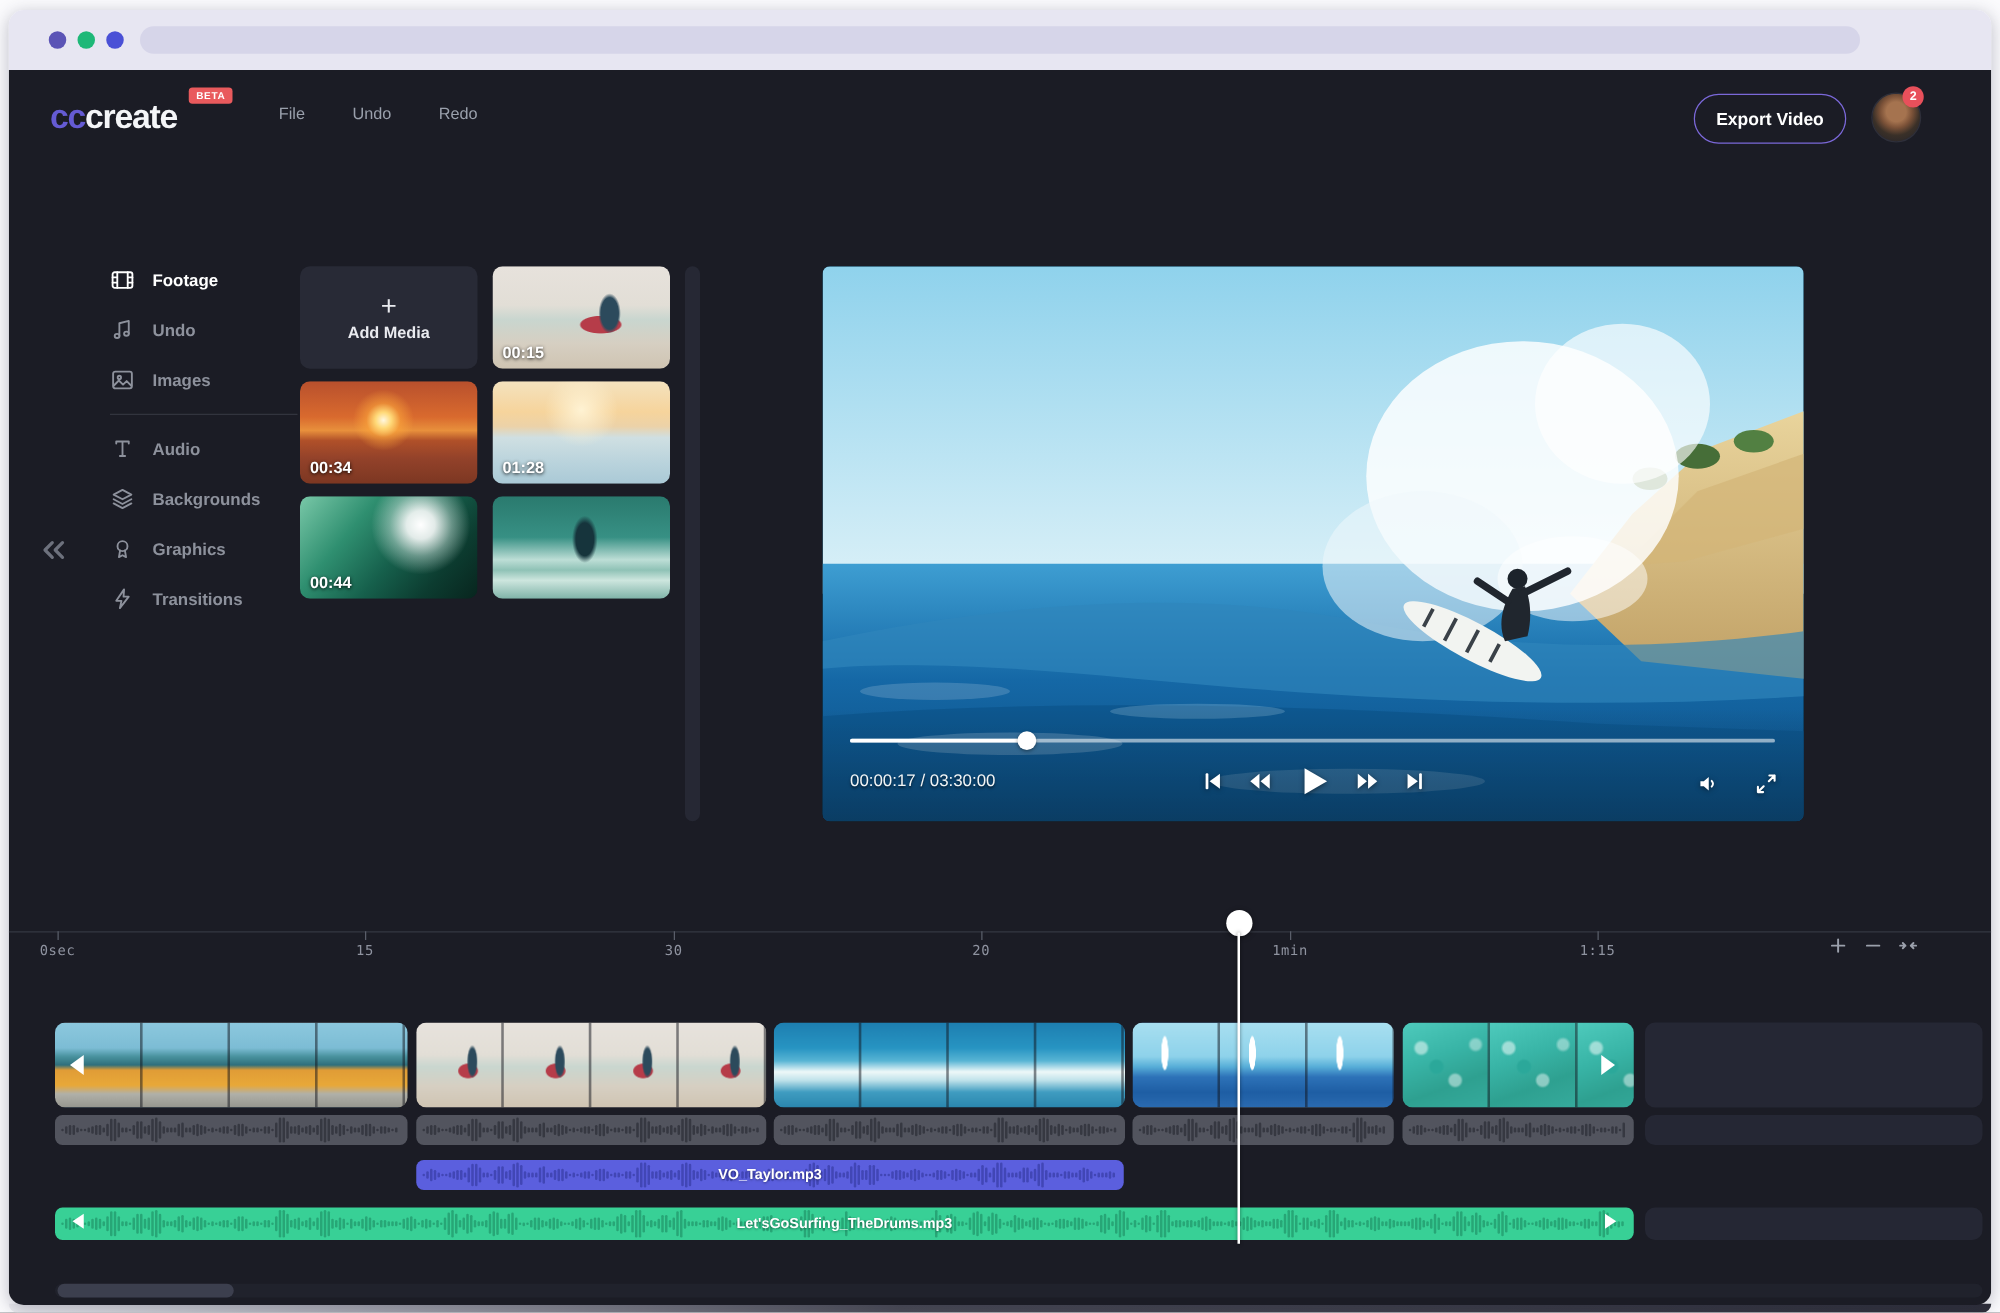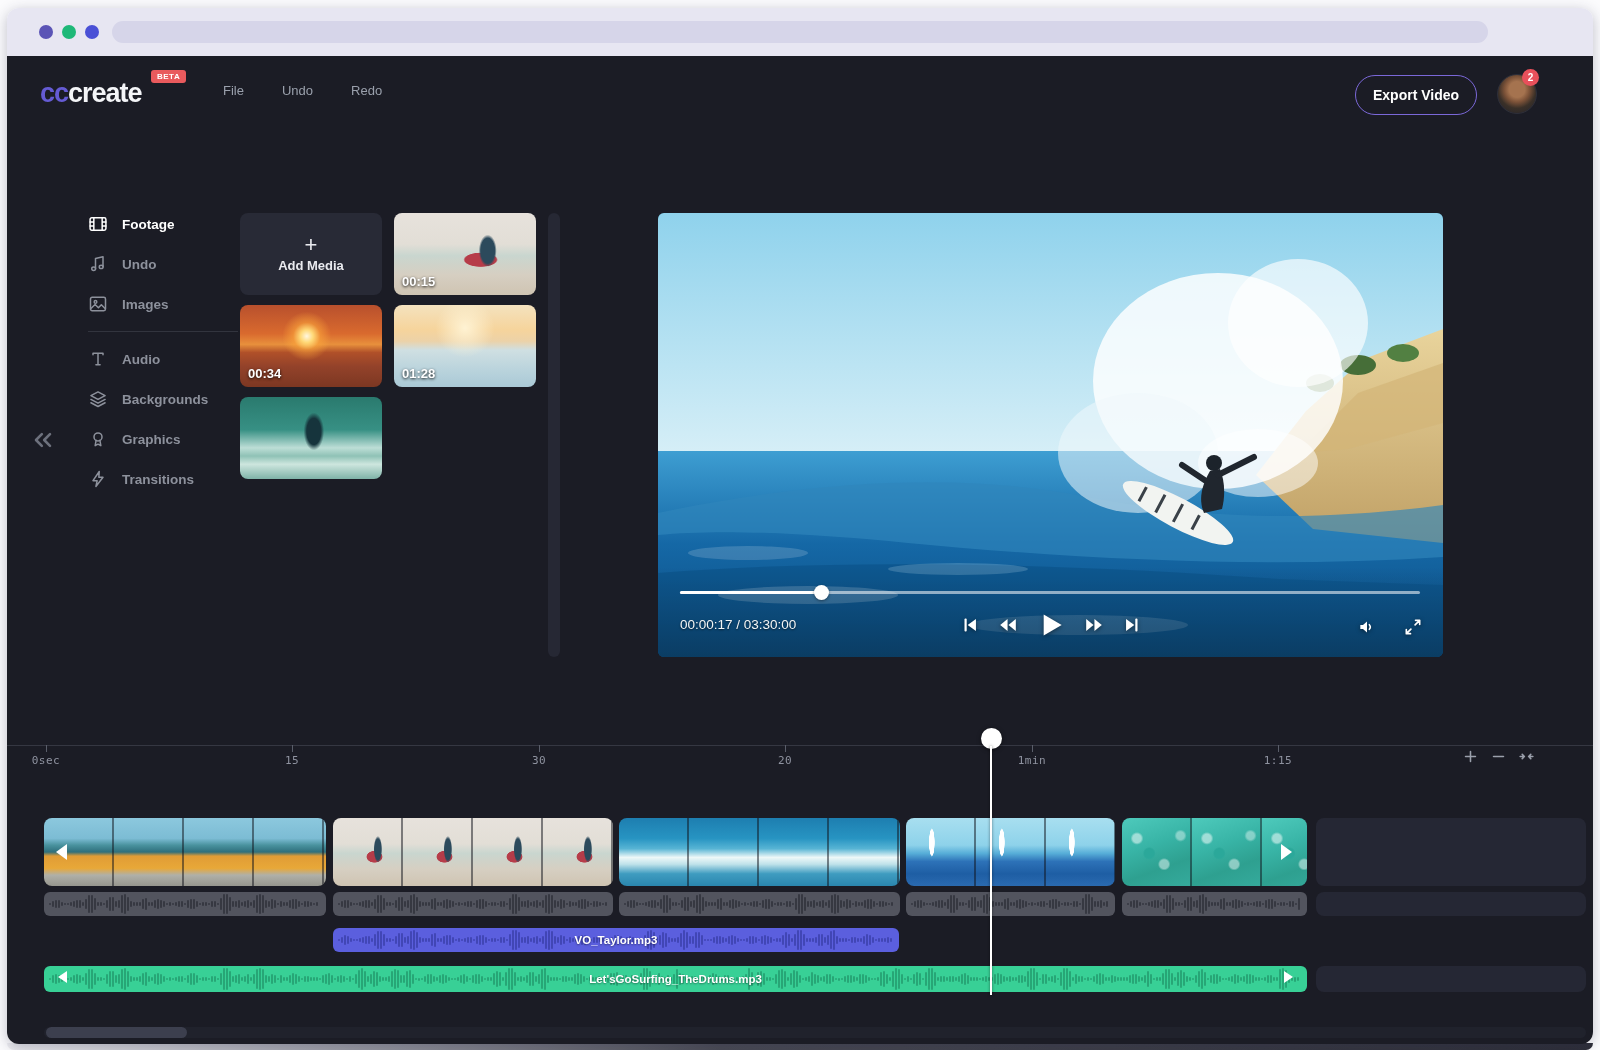--- a/index.html
+++ b/index.html
@@ -246,20 +246,23 @@
   <span class="lbl">Add Media</span>
           </div>
           <div class="tile t-beach-surfer">
             <span class="dur">00:15</span>
           </div>
           <div class="tile t-sunset">
             <span class="dur">00:34</span>
           </div>
           <div class="tile t-sunrise">
             <span class="dur">01:28</span>
+          </div>
+          <div class="tile t-barrel">
+            <span class="dur">00:44</span>
           </div>
           <div class="tile t-teal-surfer"></div>
         </div>
       <div class="media-scroll"></div>
 
       <div class="preview">
         <svg class="scene" viewBox="0 0 785 444" preserveAspectRatio="none">
           <defs>
             <linearGradient id="sky" x1="0" y1="0" x2="0" y2="1">
               <stop offset="0" stop-color="#8fd2ec"></stop>

